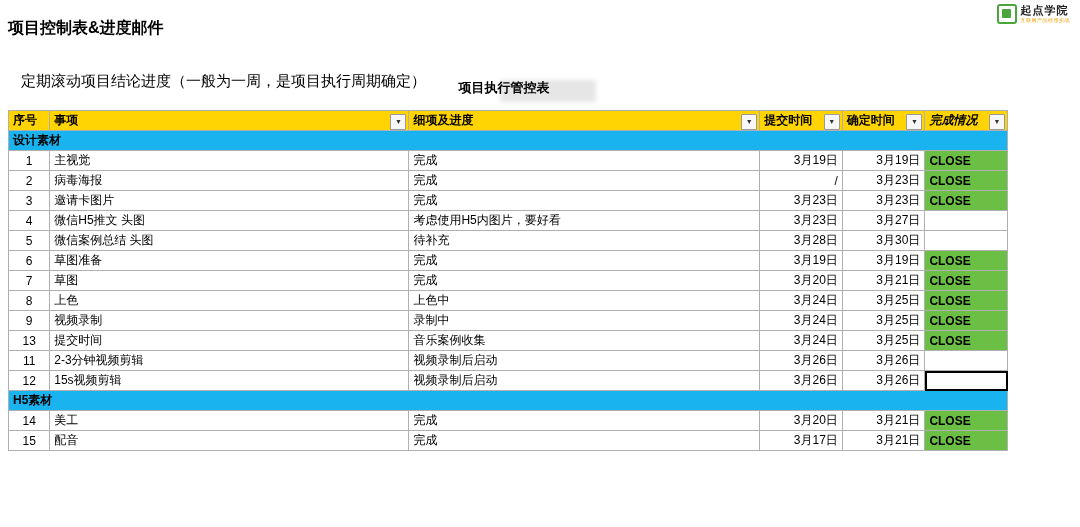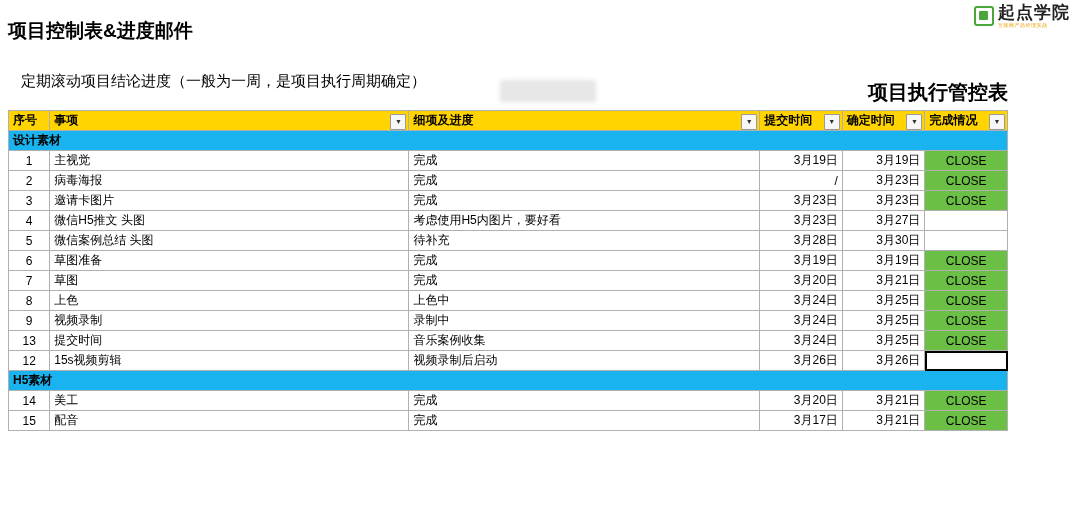--- a/index.html
+++ b/index.html
@@ -45,53 +45,53 @@
     height: 9px;
     background: #4aa63a;
     border-radius: 1px;
   }
   .logo-text {
     display: flex;
     flex-direction: column;
     line-height: 1;
   }
   .logo-title {
-    font-size: 17px;
+    font-size: 11px;
     font-weight: bold;
     color: #222;
     letter-spacing: 1px;
   }
   .logo-sub {
     font-size: 5px;
     color: #f0a000;
     letter-spacing: 0.5px;
     margin-top: 2px;
   }
   h1.doc-title {
     position: absolute;
     left: 8px;
     top: 18px;
     margin: 0;
-    font-size: 19px;
+    font-size: 16px;
     font-weight: bold;
   }
   .doc-sub {
     position: absolute;
     left: 4px;
     top: 55px;
     margin: 17px;
     font-size: 15px;
   }
   .sheet-title {
     position: absolute;
     left: 0;
     top: 79px;
     width: 1008px;
-    text-align: right;
-    font-size: 20px;
+    text-align: center;
+    font-size: 13px;
     font-weight: bold;
   }
   .redaction {
     position: absolute;
     left: 500px;
     top: 80px;
     width: 96px;
     height: 22px;
     background: #e6e6e6;
     filter: blur(2px);
@@ -133,27 +133,27 @@
     font-size: 7px;
     line-height: 13px;
     text-align: center;
     color: #333;
   }
   td.c-num { text-align: center; width: 40px; }
   td.c-item { width: 348px; }
   td.c-detail { width: 340px; }
   td.c-submit { text-align: right; width: 80px; }
   td.c-confirm { text-align: right; width: 80px; }
-  td.c-status { text-align: center; width: 80px; font-weight: normal; }
+  td.c-status { width: 80px; font-weight: bold; }
   th.c-num { width: 40px; }
   th.c-item { width: 348px; }
   th.c-detail { width: 340px; }
   th.c-submit { width: 80px; }
   th.c-confirm { width: 80px; }
-  th.c-status { width: 80px; }
+  th.c-status { width: 80px; font-style: italic; }
   tr.section td {
     background: #19b4f0;
     color: #000000;
     font-weight: bold;
   }
   td.status-close {
     background: #6cbf45;
     color: #000;
   }
   td.status-empty {
@@ -271,20 +271,28 @@
           <td class="c-status status-close">CLOSE</td>
         </tr>
         <tr>
           <td class="c-num">13</td>
           <td class="c-item">提交时间</td>
           <td class="c-detail">音乐案例收集</td>
           <td class="c-submit">3月24日</td>
           <td class="c-confirm">3月25日</td>
           <td class="c-status status-close">CLOSE</td>
         </tr>
+        <tr>
+          <td class="c-num">11</td>
+          <td class="c-item">2-3分钟视频剪辑</td>
+          <td class="c-detail">视频录制后启动</td>
+          <td class="c-submit">3月26日</td>
+          <td class="c-confirm">3月26日</td>
+          <td class="c-status status-empty"></td>
+        </tr>
         <tr class="selected">
           <td class="c-num">12</td>
           <td class="c-item">15s视频剪辑</td>
           <td class="c-detail">视频录制后启动</td>
           <td class="c-submit">3月26日</td>
           <td class="c-confirm">3月26日</td>
           <td class="c-status status-empty"></td>
         </tr>
         <tr class="section">
           <td colspan="6">H5素材</td>

